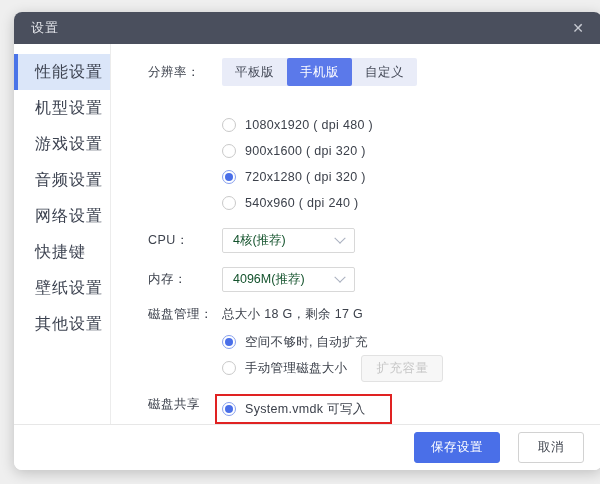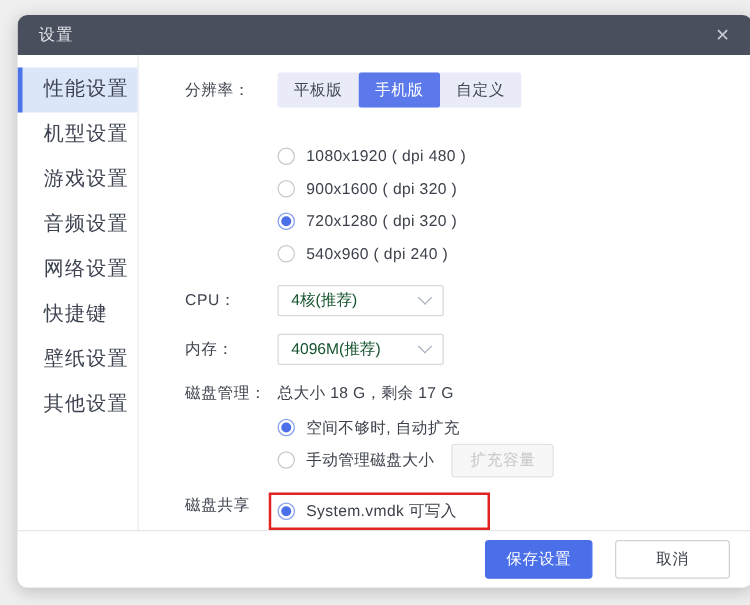--- a/index.html
+++ b/index.html
@@ -106,21 +106,21 @@
     background:#f7f7f7; border:1px solid #e2e2e2; color:#c6c6c6;
     padding:4px 14px; margin-left:14px; cursor:default;
   }
   .btn-primary {
     background:#4a6fe8; color:#fff; border:1px solid #4a6fe8;
     padding:6px 16px;
     margin-left:16px;
   }
   .btn-cancel {
     background:#fff; color:#3c414b; border:1px solid #d2d2d2;
-    padding:6px 32px;
+    padding:6px 19px;
   }
   
   .red-box {
     display:inline-flex; align-items:center;
     border:2px solid #e02222;
     padding:3px 24px 3px 5px;
     margin-left:-7px; margin-top:3px;
   }
   
   .footer {

